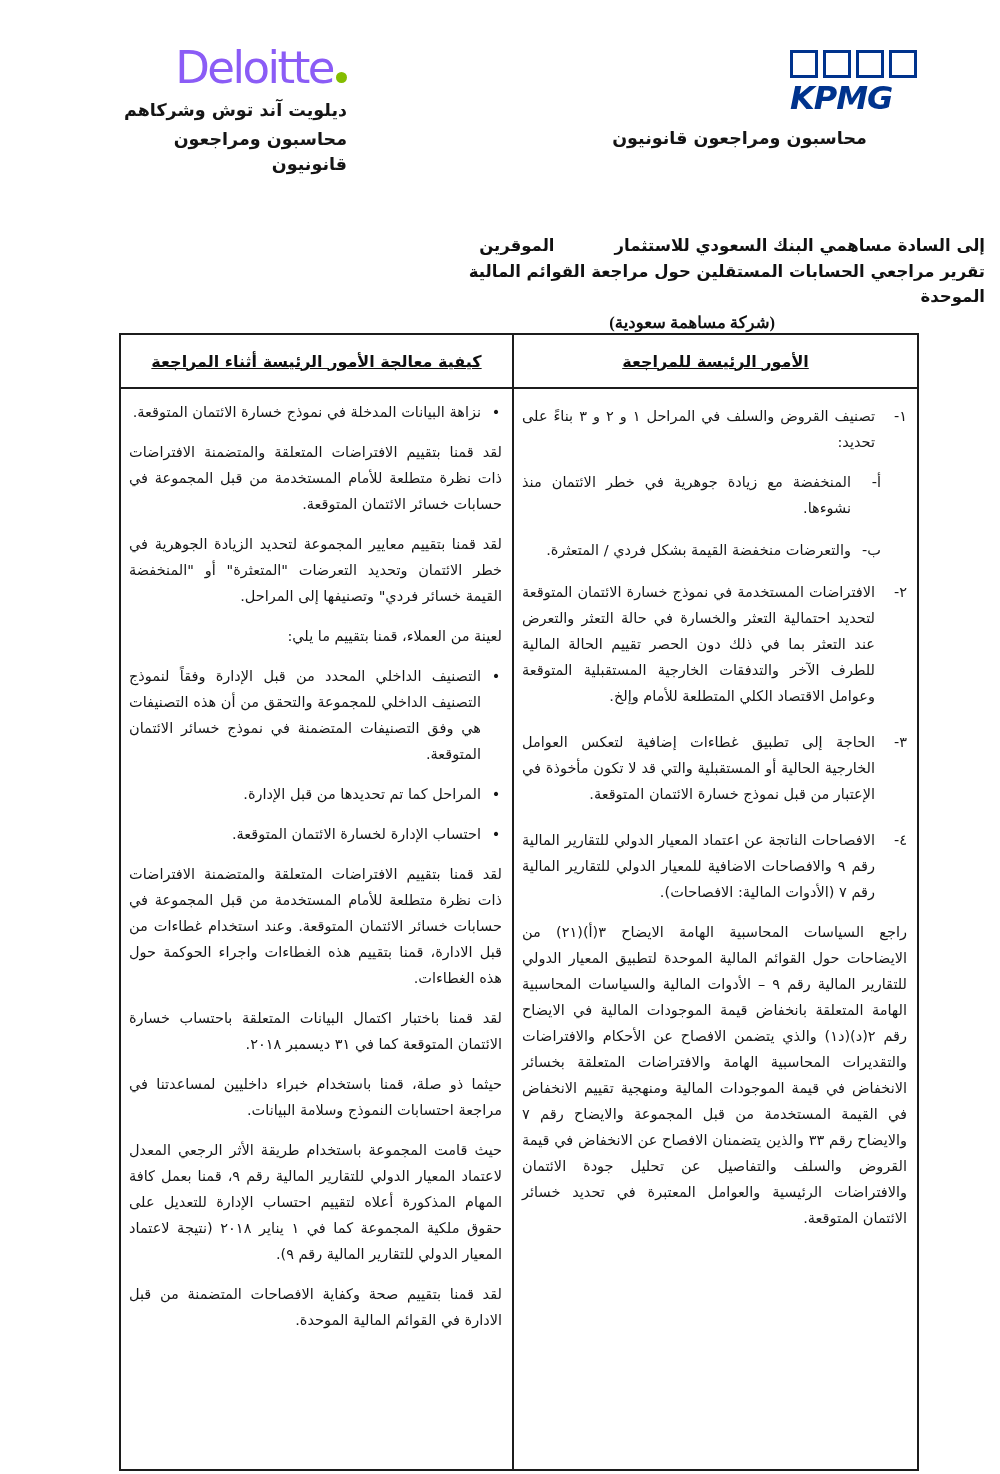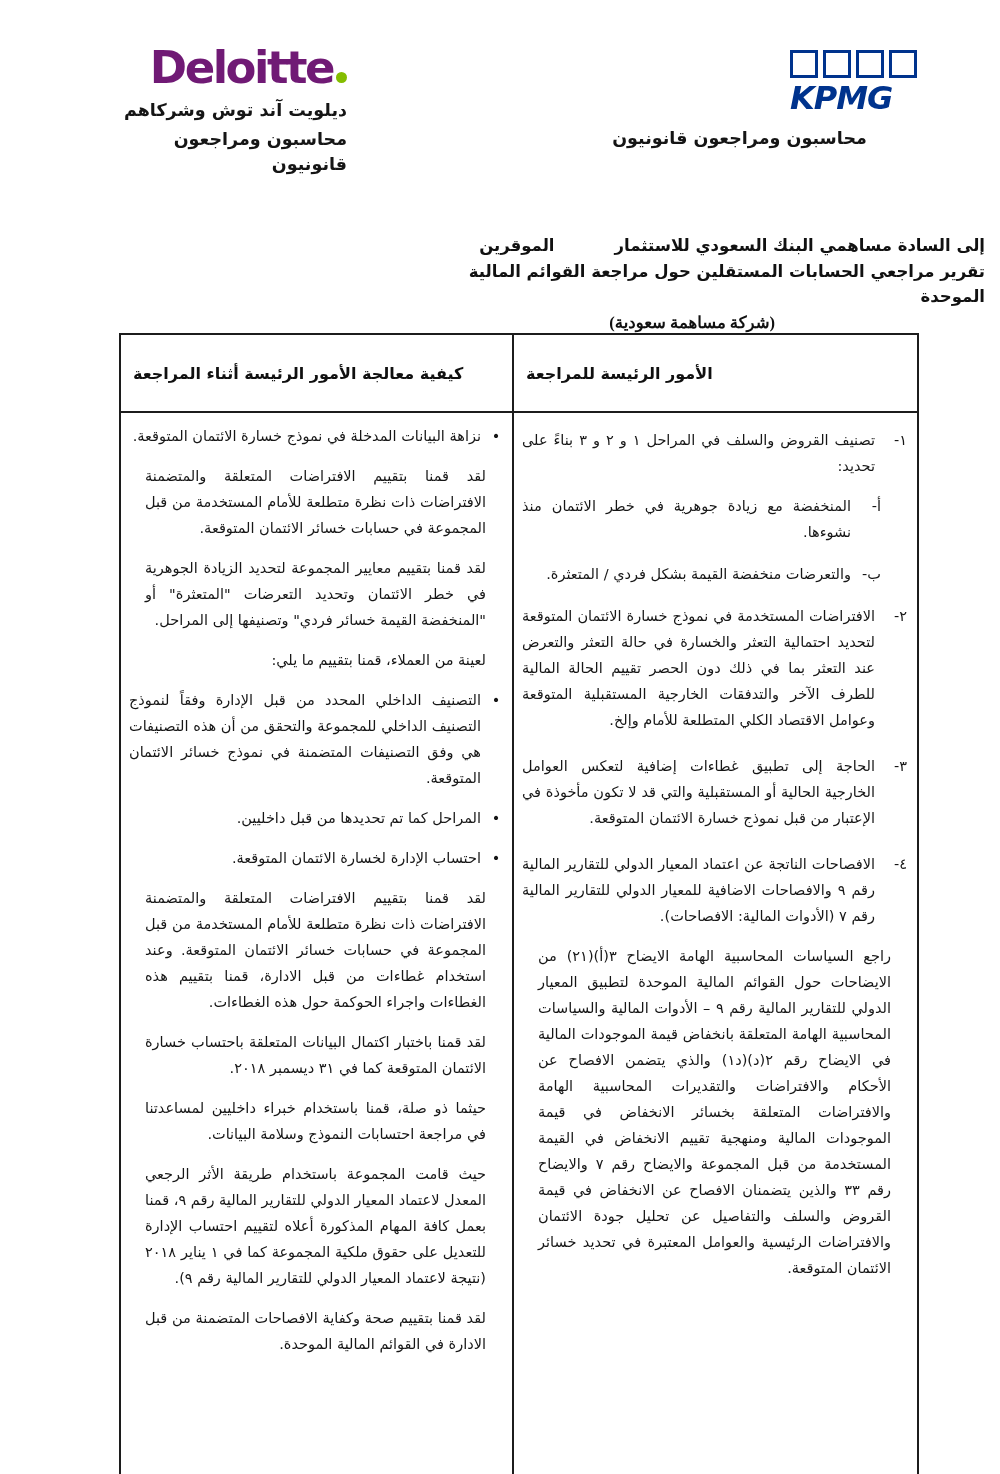--- a/index.html
+++ b/index.html
@@ -12,22 +12,22 @@
     color:#121212;
     overflow:hidden;
   }
   
   .deloitte-block{
     position:absolute;left:105px;top:42px;width:242px;
     text-align:right;direction:rtl;
   }
   .deloitte-wordmark{
     direction:ltr;
-    font-size:45px;font-weight:700;letter-spacing:-2.5px;
-    color:#701a75;line-height:52px;white-space:nowrap;
+    font-size:45px;font-weight:400;letter-spacing:-2.5px;
+    color:#8b5cf6;line-height:52px;white-space:nowrap;
   }
   .deloitte-dot{
     display:inline-block;width:11px;height:11px;border-radius:50%;
     background:#84bd00;margin-left:3px;
   }
   .firm-ar{
     font-weight:700;font-size:17.5px;line-height:25px;color:#151515;
   }
   .deloitte-block .firm-ar{margin-top:4px;}
   .kpmg-block{position:absolute;left:790px;top:50px;width:130px;}
@@ -53,40 +53,40 @@
   
   .kam-table{
     position:absolute;left:119px;top:333px;width:798px;
     border-collapse:collapse;direction:rtl;
     table-layout:fixed;
   }
   .kam-table th,.kam-table td{
     border:2px solid #1c1c1c;
   }
   .kam-table th{
-    height:36px;font-size:16px;font-weight:700;text-align:left;
-    padding:20px 12px;vertical-align:middle;color:#101010;
+    height:36px;font-size:16px;font-weight:700;text-align:center;
+    padding:8px 12px;vertical-align:middle;color:#101010;text-decoration:underline;
   }
   .col-right{width:405px;}
   .col-left{width:393px;}
   .cell{
     vertical-align:top;height:1060px;
     padding:10px 10px 10px 8px;
     font-size:14.5px;line-height:26px;color:#161616;
   }
   .tx{flex:1;text-align:justify;}
   .num-item{display:flex;gap:6px;margin:4px 0 14px;}
   .num-item .mk{min-width:26px;white-space:nowrap;}
   .num-item.sub{margin-right:26px;margin-bottom:16px;}
   .num-item.sub .mk{min-width:24px;}
   .gap-lg{margin-bottom:20px;}
   .ref-para{margin:38px 0 0;text-align:justify;}
   .li{display:flex;gap:9px;margin:0 0 14px;}
   .li .bul{width:12px;text-align:center;}
-  .cell p{margin:0 16px 14px;text-align:justify;}
+  .cell p{margin:0 0 14px;text-align:justify;}
   .cell p.intro{text-align:right;}
   .sp{margin-top:20px;}
 </style>
 </head>
 <body>
 
 <div class="page">
 
   <div class="deloitte-block">
     <div class="deloitte-wordmark">
@@ -166,21 +166,21 @@
           </div>
           <p>لقد قمنا بتقييم الافتراضات المتعلقة والمتضمنة الافتراضات ذات نظرة متطلعة للأمام المستخدمة من قبل المجموعة في حسابات خسائر الائتمان المتوقعة.</p>
           <p>لقد قمنا بتقييم معايير المجموعة لتحديد الزيادة الجوهرية في خطر الائتمان وتحديد التعرضات "المتعثرة" أو "المنخفضة القيمة خسائر فردي" وتصنيفها إلى المراحل.</p>
           <p class="intro">لعينة من العملاء، قمنا بتقييم ما يلي:</p>
           <div class="li">
             <span class="bul">•</span>
             <div class="tx">التصنيف الداخلي المحدد من قبل الإدارة وفقاً لنموذج التصنيف الداخلي للمجموعة والتحقق من أن هذه التصنيفات هي وفق التصنيفات المتضمنة في نموذج خسائر الائتمان المتوقعة.</div>
           </div>
           <div class="li">
             <span class="bul">•</span>
-            <div class="tx">المراحل كما تم تحديدها من قبل داخليين.</div>
+            <div class="tx">المراحل كما تم تحديدها من قبل الإدارة.</div>
           </div>
           <div class="li">
             <span class="bul">•</span>
             <div class="tx">احتساب الإدارة لخسارة الائتمان المتوقعة.</div>
           </div>
           <p class="sp">لقد قمنا بتقييم الافتراضات المتعلقة والمتضمنة الافتراضات ذات نظرة متطلعة للأمام المستخدمة من قبل المجموعة في حسابات خسائر الائتمان المتوقعة. وعند استخدام غطاءات من قبل الادارة، قمنا بتقييم هذه الغطاءات واجراء الحوكمة حول هذه الغطاءات.</p>
           <p class="sp">لقد قمنا باختبار اكتمال البيانات المتعلقة باحتساب خسارة الائتمان المتوقعة كما في ٣١ ديسمبر ٢٠١٨.</p>
           <p>حيثما ذو صلة، قمنا باستخدام خبراء داخليين لمساعدتنا في مراجعة احتسابات النموذج وسلامة البيانات.</p>
           <p>حيث قامت المجموعة باستخدام طريقة الأثر الرجعي المعدل لاعتماد المعيار الدولي للتقارير المالية رقم ٩، قمنا بعمل كافة المهام المذكورة أعلاه لتقييم احتساب الإدارة للتعديل على حقوق ملكية المجموعة كما في ١ يناير ٢٠١٨ (نتيجة لاعتماد المعيار الدولي للتقارير المالية رقم ٩).</p>
           <p>لقد قمنا بتقييم صحة وكفاية الافصاحات المتضمنة من قبل الادارة في القوائم المالية الموحدة.</p>

